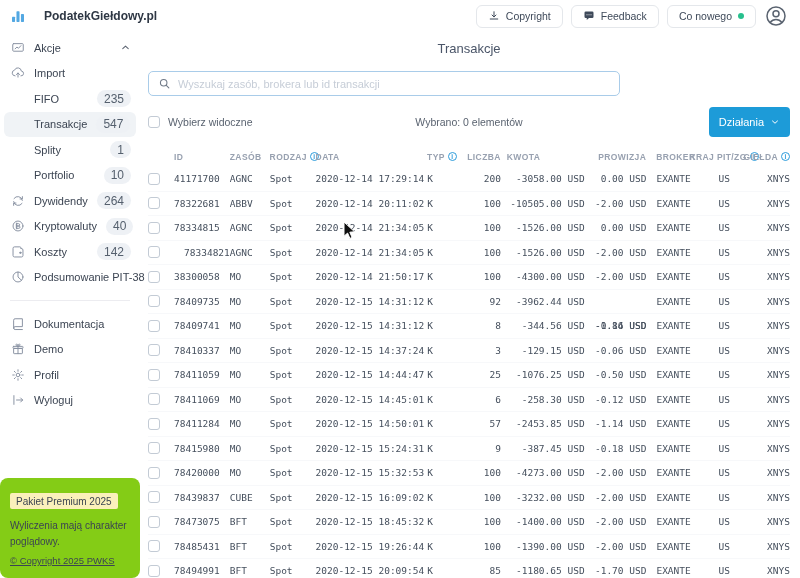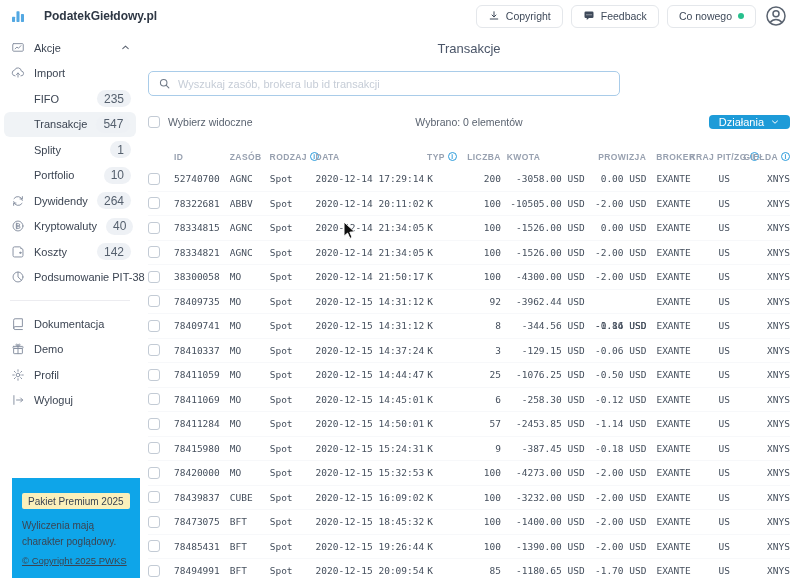--- a/index.html
+++ b/index.html
@@ -22,22 +22,22 @@
   .sidebar { position:absolute; top:32px; left:0; bottom:0; width:140px; padding-top:3px; }
   .side-item { display:flex; align-items:center; gap:9px; height:25.5px;
     padding:0 9px 0 11px; font-size:11px; color:#3b4452; cursor:pointer; white-space:nowrap; }
   .side-item.sub { padding-left:34px; }
   .side-item.active { background:#f0f3f6; border-radius:6px; margin:0 4px; padding-left:30px; }
   .side-icon { width:14px; height:14px; display:flex; align-items:center; flex:0 0 14px; }
   .side-badge { margin-left:auto; background:#eef1f5; color:#55606e; border-radius:9px;
     padding:1.5px 7px; font-size:12px; }
   .side-chevron { margin-left:auto; display:flex; }
   .side-divider { height:1px; background:#ececf0; margin:10px 10px; }
-  .side-footer { position:absolute; left:12px; right:0; bottom:0; background:#0ea5e9;
-    padding:13px 10px 10px 10px; }
+  .side-footer { position:absolute; left:0; right:0; bottom:0; background:#84cc16;
+    padding:13px 10px 10px 10px;border-radius:8px; }
   .premium-chip { display:inline-block; background:#fbf0bb; padding:2.5px 6px;
     font-size:10px; color:#3b4452; border-radius:2px; margin-bottom:9px; }
   .disclaimer { font-size:10px; line-height:1.55; color:#3b4452; margin-bottom:1px; }
   .copyright { font-size:9.5px; text-decoration:underline; color:#3b4452; cursor:pointer; }
 
   
   .main { position:absolute; left:140px; top:32px; right:0; bottom:0; padding:0 10px 0 8px; }
   .page-title { text-align:center; font-size:13px; font-weight:400; color:#4a5568; margin:9px 0 15px; }
   .search-row { display:flex; align-items:center; }
   .search-box { flex:0 0 472px; display:flex; align-items:center; gap:7px;
@@ -52,21 +52,21 @@
   .sort-sep { width:1px; align-self:stretch; background:#e8ebef; }
   .sort-chevron { padding:0 8px; display:flex; }
 
   .select-row { display:flex; align-items:center; margin-top:13px; position:relative; height:26px; }
   .cbx { width:12px; height:12px; border:1px solid #c3cbd5; border-radius:3px;
     background:#fff; flex:0 0 12px; cursor:pointer; }
   .select-visible { display:flex; gap:8px; align-items:center; font-size:10.5px; color:#5a6370; }
   .selected-count { position:absolute; left:0; right:0; text-align:center;
     font-size:10.5px; color:#5a6370; }
   .actions-btn { margin-left:auto; display:flex; align-items:center; gap:6px;
-    background:#1d9bd8; color:#fff; border:none; border-radius:4px; height:14px;
+    background:#1d9bd8; color:#fff; border:none; border-radius:4px; height:30px;
     padding:0 10px; font-size:11px; cursor:pointer; z-index:1; }
 
   
   .table { margin-top:11px; }
   .thead { display:flex; align-items:center; height:21px; }
   .th { font-size:8.5px; letter-spacing:.4px; color:#98a1b0; font-weight:bold;
     display:flex; align-items:center; gap:3px; white-space:nowrap; overflow:visible; }
   .info-dot { width:9px; height:9px; border:1px solid #2d9cdb; color:#2d9cdb;
     border-radius:50%; font-size:6.5px; line-height:7px; display:inline-flex;
     align-items:center; justify-content:center; cursor:pointer; flex:0 0 9px; }
@@ -332,21 +332,21 @@
         <div class="th" style="width: 42px; flex: 0 1 42px; justify-content: flex-end;">
           <span>GIEŁDA</span>
           <span class="info-dot">i</span>
         </div>
       </div>
     <div id="tbody">
         <div class="trow">
           <div class="col-cb">
             <span class="cbx"></span>
           </div>
-          <div class="cell" style="width: 56px; flex: 0 1 56px; text-align: left;">52740700</div>
+          <div class="cell" style="width: 56px; flex: 0 1 56px; text-align: left;">41171700</div>
           <div class="cell" style="width: 40px; flex: 0 1 40px; text-align: left;">AGNC</div>
           <div class="cell" style="width: 46px; flex: 0 1 46px; text-align: left;">Spot</div>
           <div class="cell" style="width: 112px; flex: 0 1 112px; text-align: left;">2020-12-14 17:29:14</div>
           <div class="cell" style="width: 36px; flex: 0 1 36px; text-align: left;">K</div>
           <div class="cell" style="width: 38px; flex: 0 1 38px; text-align: right;">200</div>
           <div class="cell" style="width: 84px; flex: 0 1 84px; text-align: right;">-3058.00 USD</div>
           <div class="cell" style="width: 62px; flex: 0 1 62px; text-align: right;">0.00 USD</div>
           <div class="cell" style="width: 54px; flex: 0 1 54px; text-align: left; padding-left: 10px;">EXANTE</div>
           <div class="cell" style="width: 48px; flex: 0 1 48px; text-align: center;">US</div>
           <div class="cell" style="width: 42px; flex: 0 1 42px; text-align: right;">XNYS</div>
@@ -380,21 +380,21 @@
           <div class="cell" style="width: 84px; flex: 0 1 84px; text-align: right;">-1526.00 USD</div>
           <div class="cell" style="width: 62px; flex: 0 1 62px; text-align: right;">0.00 USD</div>
           <div class="cell" style="width: 54px; flex: 0 1 54px; text-align: left; padding-left: 10px;">EXANTE</div>
           <div class="cell" style="width: 48px; flex: 0 1 48px; text-align: center;">US</div>
           <div class="cell" style="width: 42px; flex: 0 1 42px; text-align: right;">XNYS</div>
         </div>
         <div class="trow">
           <div class="col-cb">
             <span class="cbx"></span>
           </div>
-          <div class="cell" style="width: 56px; flex: 0 1 56px; text-align: left;">78334821</div>
+          <div class="cell" style="width: 56px; flex: 0 1 56px; text-align: right;">78334821</div>
           <div class="cell" style="width: 40px; flex: 0 1 40px; text-align: left;">AGNC</div>
           <div class="cell" style="width: 46px; flex: 0 1 46px; text-align: left;">Spot</div>
           <div class="cell" style="width: 112px; flex: 0 1 112px; text-align: left;">2020-12-14 21:34:05</div>
           <div class="cell" style="width: 36px; flex: 0 1 36px; text-align: left;">K</div>
           <div class="cell" style="width: 38px; flex: 0 1 38px; text-align: right;">100</div>
           <div class="cell" style="width: 84px; flex: 0 1 84px; text-align: right;">-1526.00 USD</div>
           <div class="cell" style="width: 62px; flex: 0 1 62px; text-align: right;">-2.00 USD</div>
           <div class="cell" style="width: 54px; flex: 0 1 54px; text-align: left; padding-left: 10px;">EXANTE</div>
           <div class="cell" style="width: 48px; flex: 0 1 48px; text-align: center;">US</div>
           <div class="cell" style="width: 42px; flex: 0 1 42px; text-align: right;">XNYS</div>

